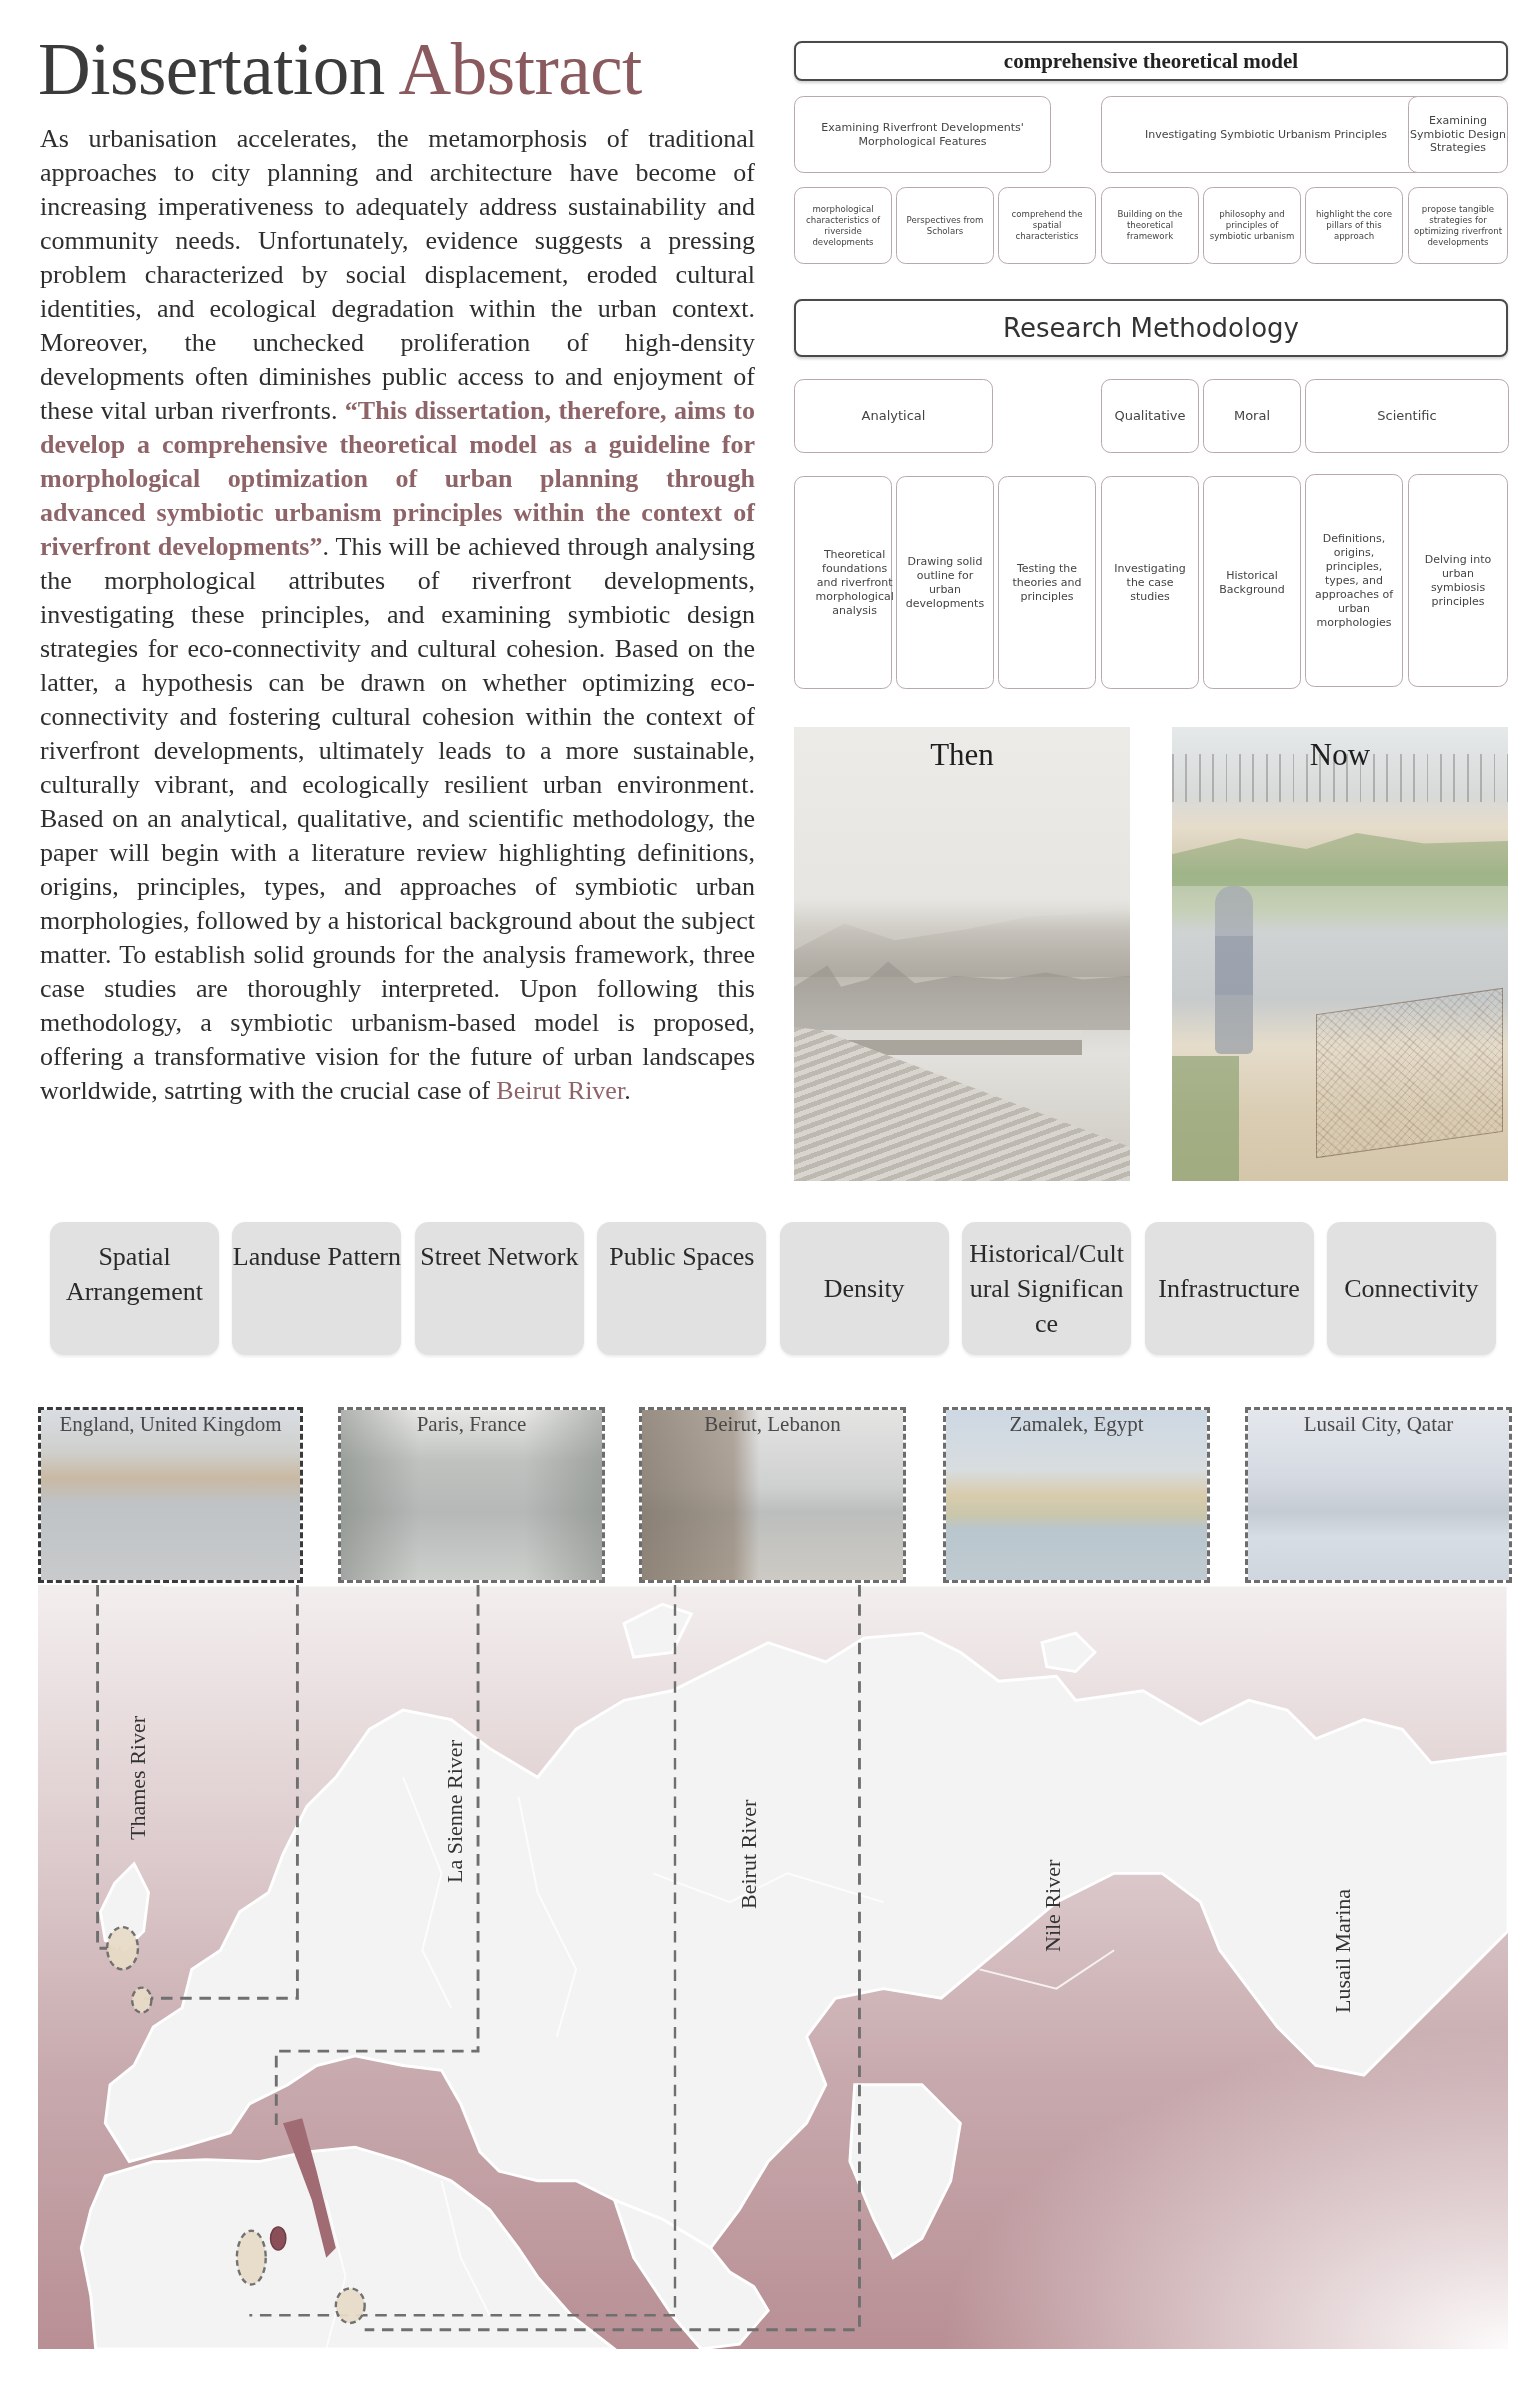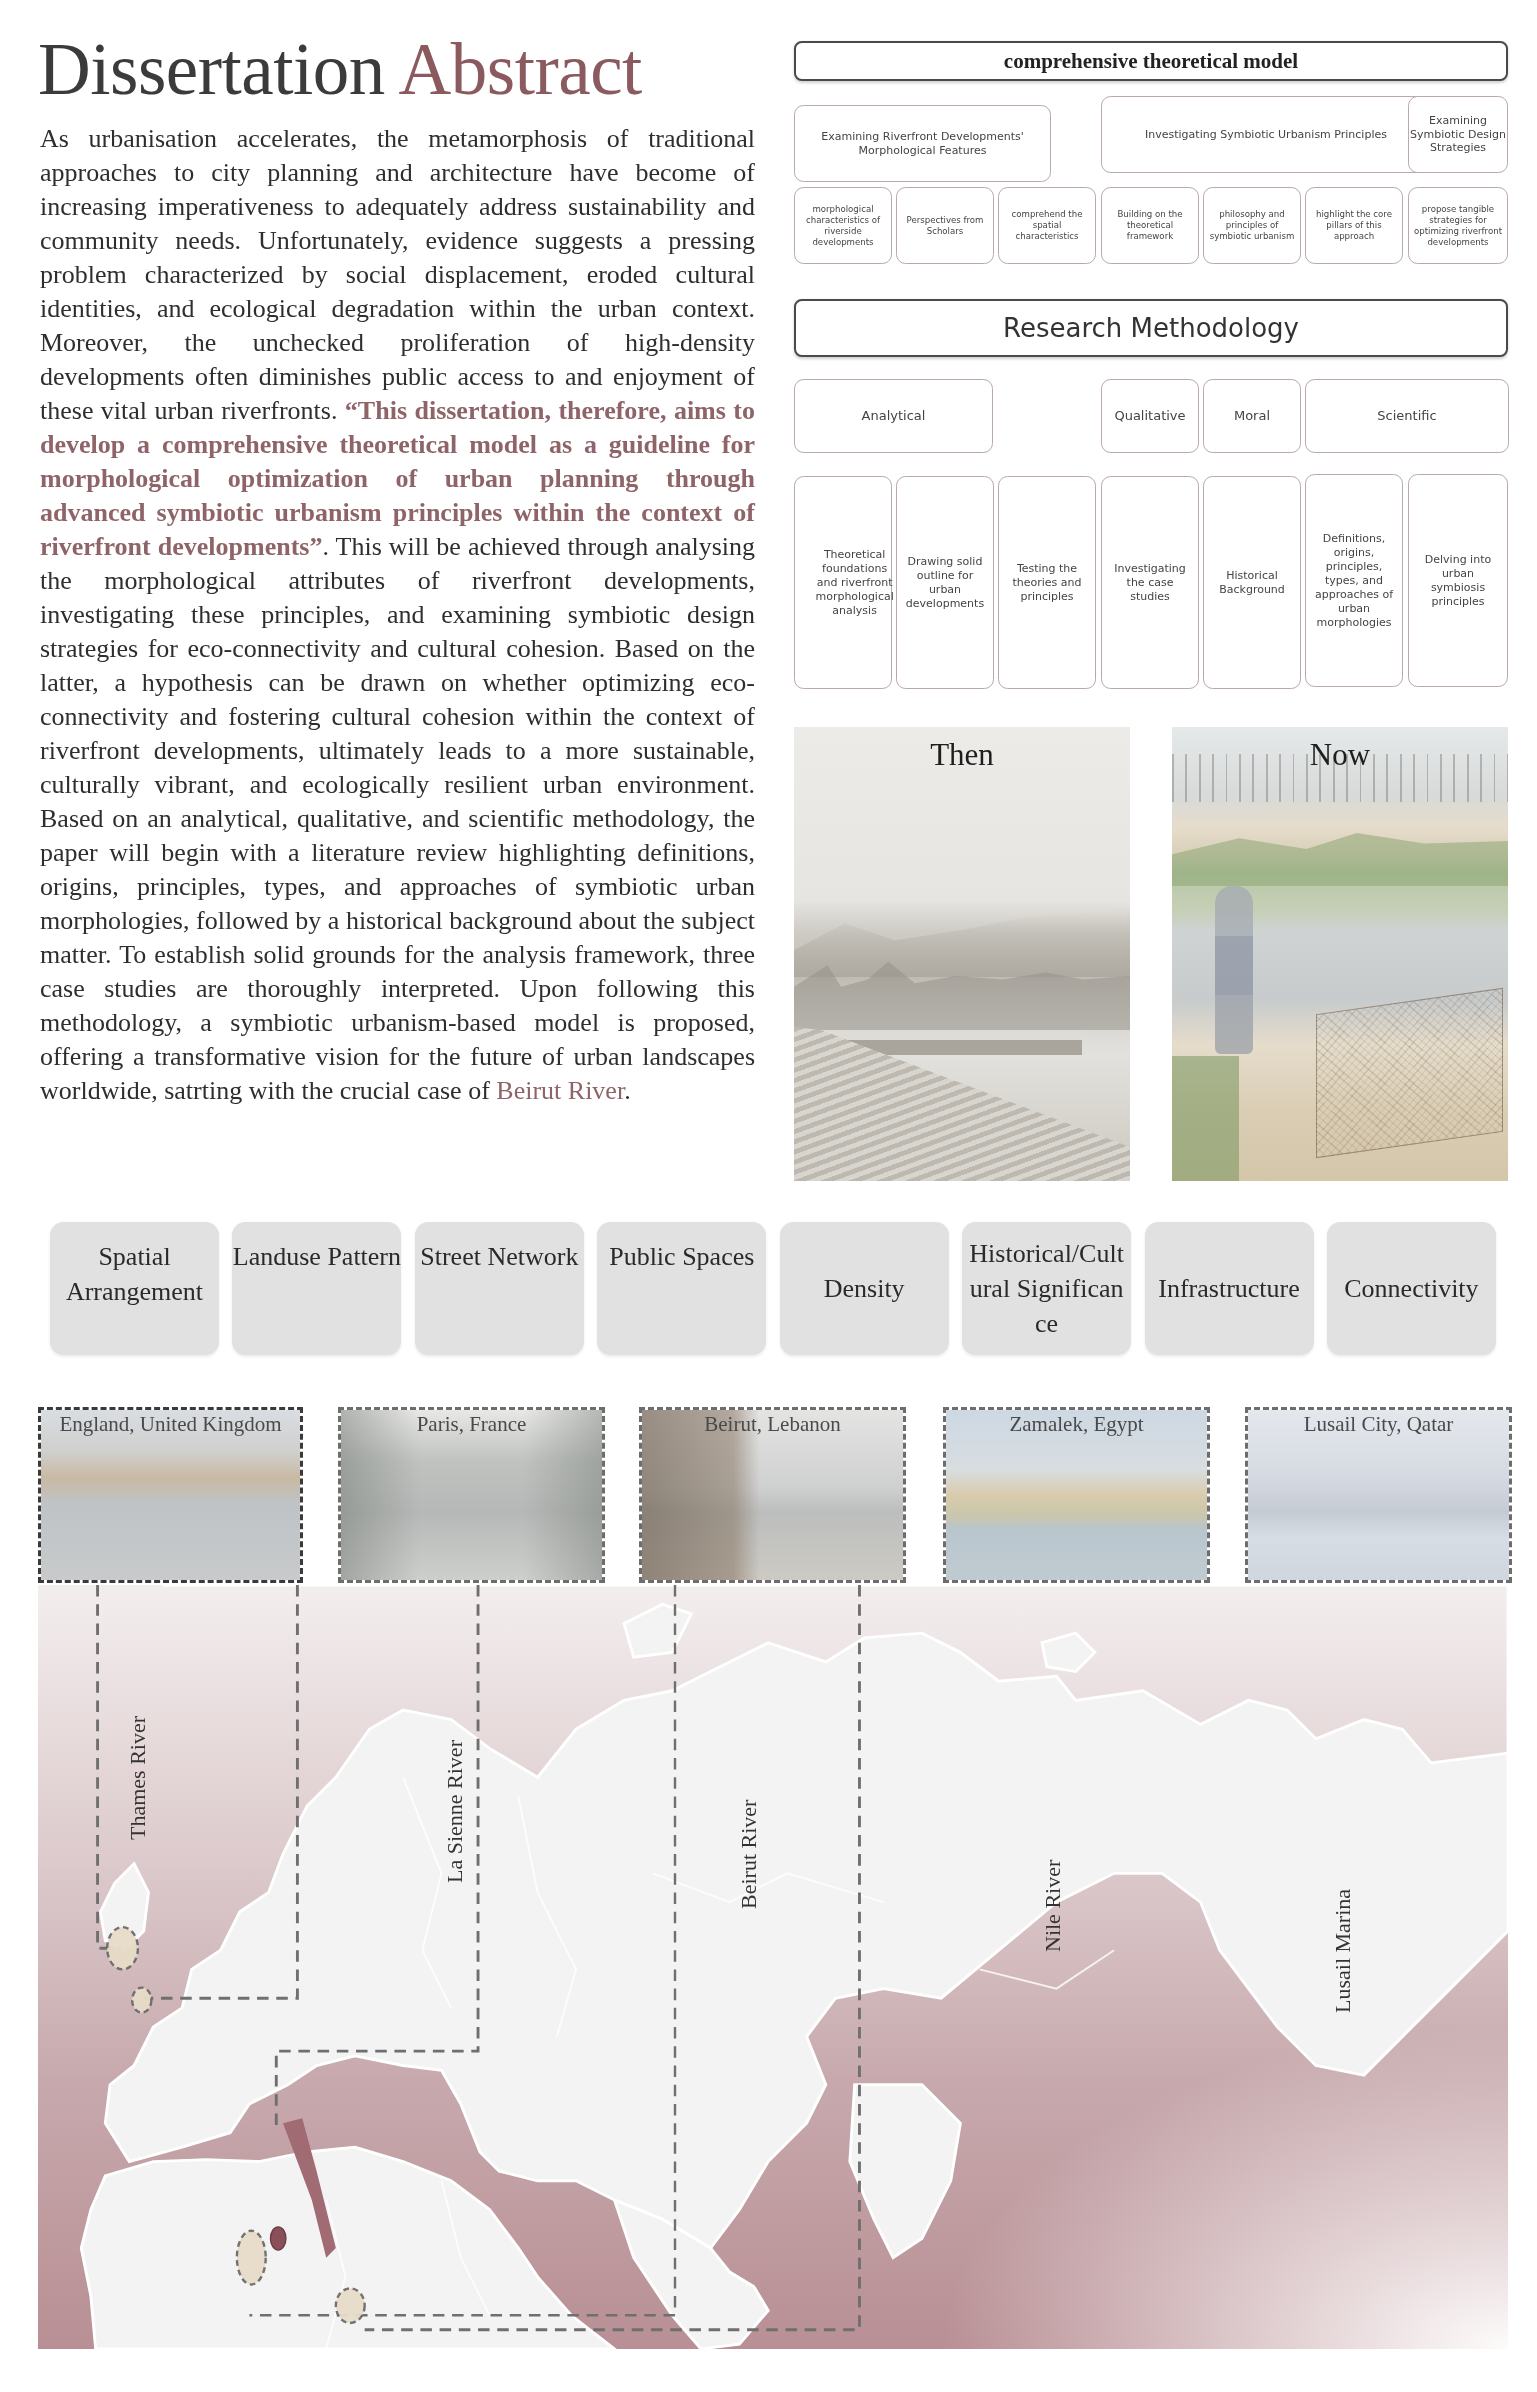--- a/index.html
+++ b/index.html
@@ -69,21 +69,21 @@
   <span>Dissertation</span>
   <span class="accent">Abstract</span>
 </h1>
 
 <p class="abstract"><span>As urbanisation accelerates, the metamorphosis of traditional approaches to city planning and architecture have become of increasing imperativeness to adequately address sustainability and community needs. Unfortunately, evidence suggests a pressing problem characterized by social displacement, eroded cultural identities, and ecological degradation within the urban context. Moreover, the unchecked proliferation of high-density developments often diminishes public access to and enjoyment of these vital urban riverfronts. </span><span class="hl">“This dissertation, therefore, aims to develop a comprehensive theoretical model as a guideline for morphological optimization of urban planning through advanced symbiotic urbanism principles within the context of riverfront developments”</span><span>. This will be achieved through analysing the morphological attributes of riverfront developments, investigating these principles, and examining symbiotic design strategies for eco-connectivity and cultural cohesion. Based on the latter, a hypothesis can be drawn on whether optimizing eco-connectivity and fostering cultural cohesion within the context of riverfront developments, ultimately leads to a more sustainable, culturally vibrant, and ecologically resilient urban environment. Based on an analytical, qualitative, and scientific methodology, the paper will begin with a literature review highlighting definitions, origins, principles, types, and approaches of symbiotic urban morphologies, followed by a historical background about the subject matter. To establish solid grounds for the analysis framework, three case studies are thoroughly interpreted. Upon following this methodology, a symbiotic urbanism-based model is proposed, offering a transformative vision for the future of urban landscapes worldwide, satrting with the crucial case of </span><span class="river">Beirut River</span><span>.</span></p>
 
 <div class="box header" style="left:794px;top:41px;width:714px;height:40px;">
   <span class="model-title">comprehensive theoretical model</span>
 </div>
 
-<div class="box t11" style="left:794px;top:96px;width:257px;height:77px;margin-top:9px;">
+<div class="box t11" style="left:794px;top:96px;width:257px;height:77px;">
     <span>Examining Riverfront Developments' Morphological Features</span>
   </div>
 <div class="box t11" style="left:1101px;top:96px;width:330px;height:77px;">
     <span>Investigating Symbiotic Urbanism Principles</span>
   </div>
 <div class="box t11" style="left:1408px;top:96px;width:100px;height:77px;">
     <span>Examining Symbiotic Design Strategies</span>
   </div>
 
 <div class="box t9" style="left:794px;top:187px;width:98px;height:77px;">

